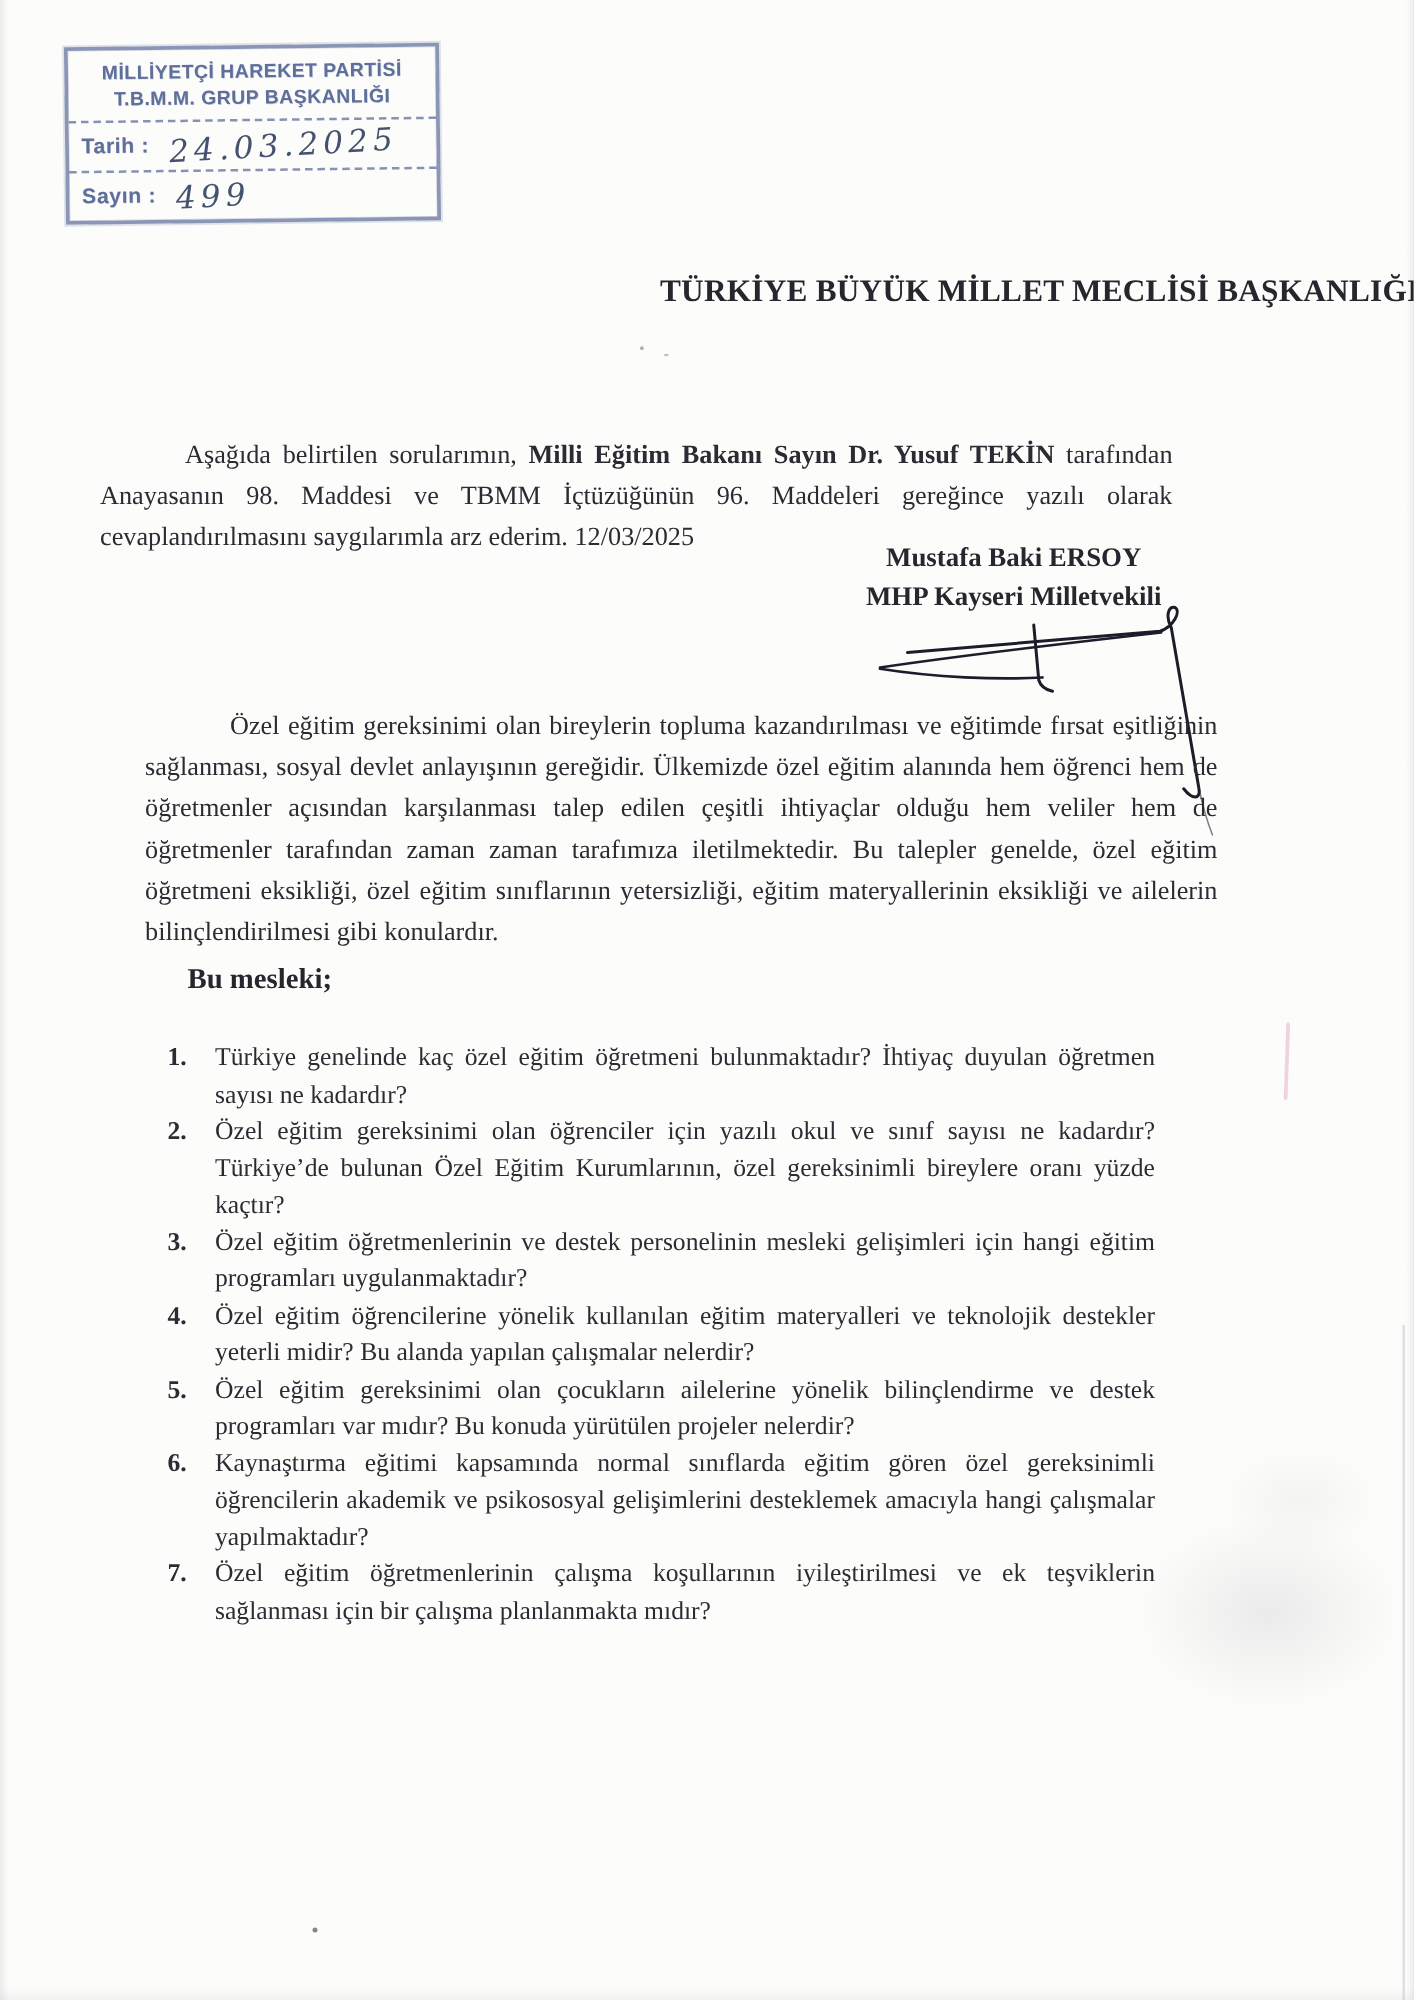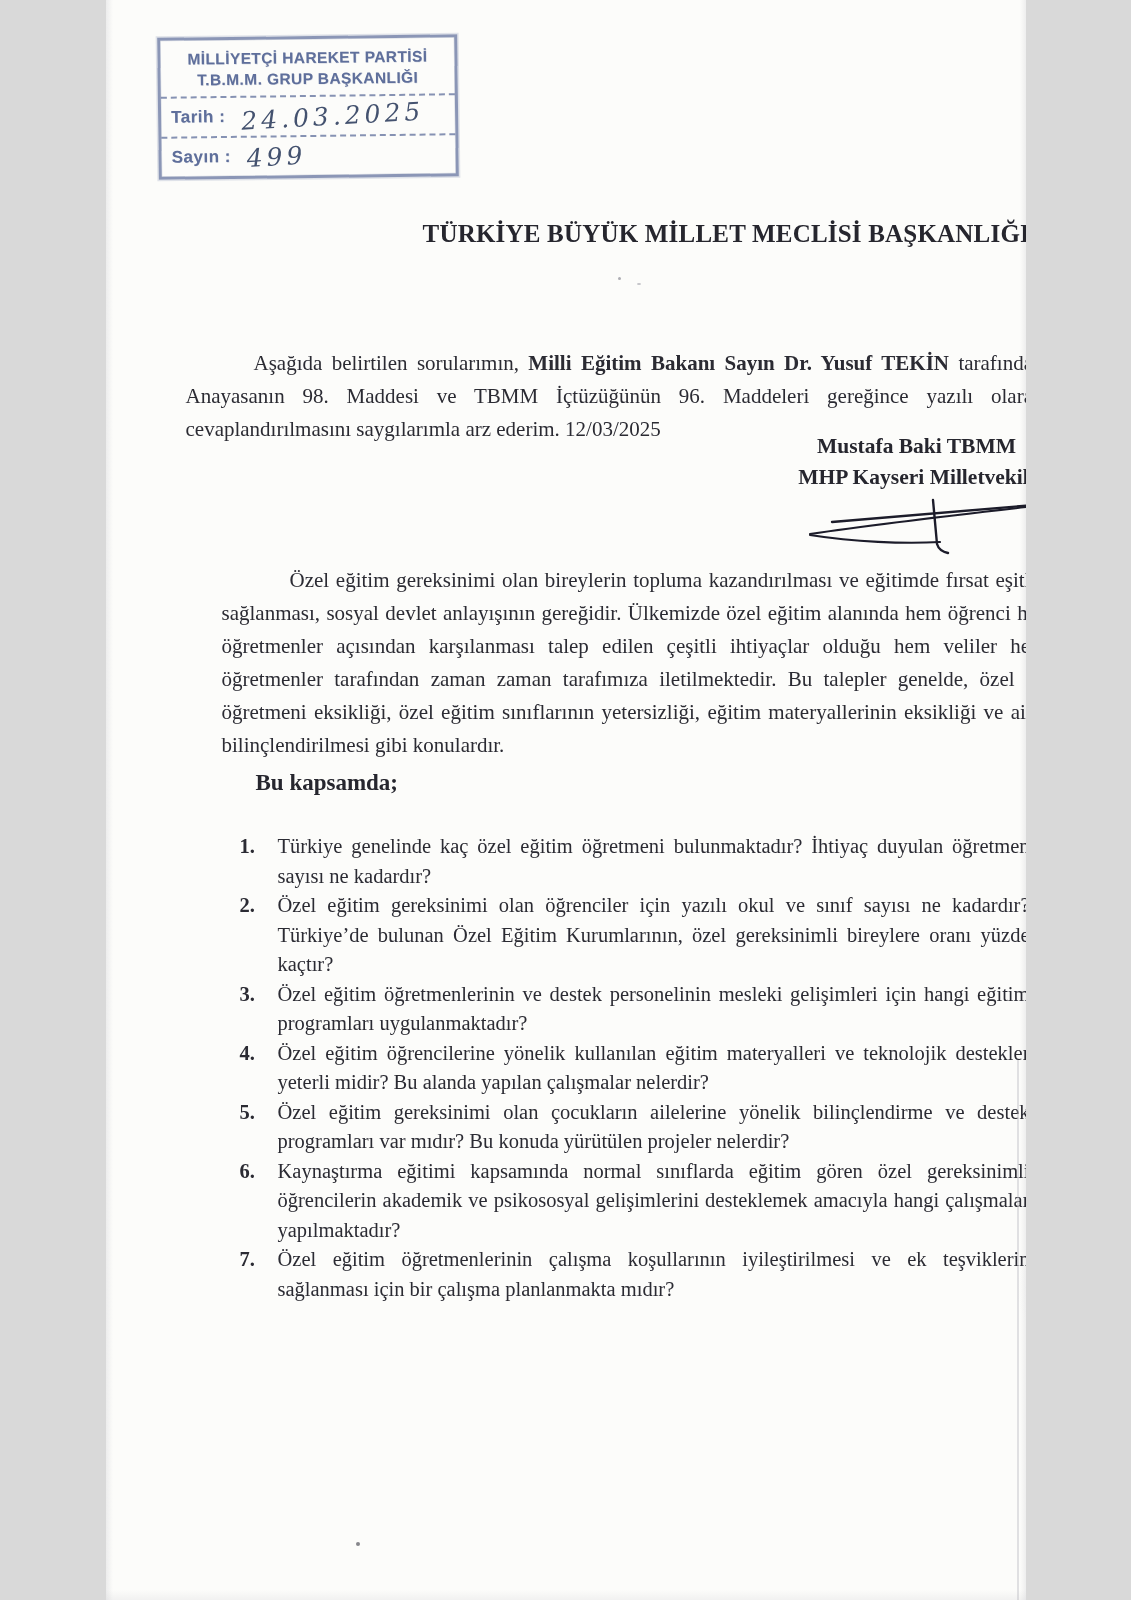--- a/index.html
+++ b/index.html
@@ -1,17 +1,17 @@
 <!DOCTYPE html>
 <html><head>
 <meta charset="utf-8">
 <style>
   html,body { margin:0; padding:0; background:#d9d9d9; }
   .page {
-    position:relative; width:920px; height:1600px; margin:0 auto;
+    position:relative; width:1131px; height:1600px; margin:0 auto;
     background:
       radial-gradient(ellipse 150px 110px at 1015px 1290px, rgba(165,165,175,0.20), rgba(165,165,175,0) 70%),
       radial-gradient(ellipse 90px 60px at 1040px 1200px, rgba(180,180,188,0.12), rgba(180,180,188,0) 70%),
       linear-gradient(90deg, rgba(200,200,206,0.30) 0px, rgba(200,200,206,0) 7px),
       linear-gradient(270deg, rgba(200,200,206,0.28) 0px, rgba(200,200,206,0) 6px),
       linear-gradient(0deg, rgba(210,210,214,0.25) 0px, rgba(210,210,214,0) 10px),
       #fcfcfa;
     overflow:hidden;
     font-family:"Liberation Serif", serif;
     color:#2b2b33;
@@ -112,37 +112,37 @@
       <span class="stamp-label">Sayın :</span>
       <span class="hand">499</span>
     </div>
   </div>
 
   <div class="title">TÜRKİYE BÜYÜK MİLLET MECLİSİ BAŞKANLIĞINA</div>
 
   <p class="intro"><span>Aşağıda belirtilen sorularımın, </span><b>Milli Eğitim Bakanı Sayın Dr. Yusuf TEKİN</b><span> tarafından Anayasanın 98. Maddesi ve TBMM İçtüzüğünün 96. Maddeleri gereğince yazılı olarak cevaplandırılmasını saygılarımla arz ederim. 12/03/2025</span></p>
 
   <div class="sig-block">
-    <div>Mustafa Baki TBMM</div>
+    <div>Mustafa Baki ERSOY</div>
     <div>MHP Kayseri Milletvekili</div>
   </div>
 
   <svg class="sig-scribble" viewBox="0 0 380 200" xmlns="http://www.w3.org/2000/svg">
     <g fill="none" stroke="#1c1c2a" stroke-linecap="round" stroke-linejoin="round">
       <path d="M 108 50 L 310 33 C 321 29 327 17 322 14 C 317 12 314 21 319 30 L 341 158 C 343 168 336 168 329 159" stroke-width="2.4"></path>
       <path d="M 86 62 C 140 54 240 42 311 34" stroke-width="2.0"></path>
       <path d="M 86 63 C 130 70 180 72 216 70" stroke-width="2.2"></path>
       <path d="M 209 28 L 213 72 Q 215 79 224 81" stroke-width="2.4"></path>
       <path d="M 341 158 C 344 172 348 186 352 196" stroke-width="1.2" opacity="0.55"></path>
     </g>
   </svg>
 
   <p class="body-par">Özel eğitim gereksinimi olan bireylerin topluma kazandırılması ve eğitimde fırsat eşitliğinin sağlanması, sosyal devlet anlayışının gereğidir. Ülkemizde özel eğitim alanında hem öğrenci hem de öğretmenler açısından karşılanması talep edilen çeşitli ihtiyaçlar olduğu hem veliler hem de öğretmenler tarafından zaman zaman tarafımıza iletilmektedir. Bu talepler genelde, özel eğitim öğretmeni eksikliği, özel eğitim sınıflarının yetersizliği, eğitim materyallerinin eksikliği ve ailelerin bilinçlendirilmesi gibi konulardır.</p>
 
-  <div class="section-heading">Bu kapsamda;</div>
+  <div class="section-heading">Bu mesleki;</div>
 
   <div class="qlist">
     <ol>
       <li>Türkiye genelinde kaç özel eğitim öğretmeni bulunmaktadır? İhtiyaç duyulan öğretmen sayısı ne kadardır?</li>
       <li>Özel eğitim gereksinimi olan öğrenciler için yazılı okul ve sınıf sayısı ne kadardır? Türkiye’de bulunan Özel Eğitim Kurumlarının, özel gereksinimli bireylere oranı yüzde kaçtır?</li>
       <li>Özel eğitim öğretmenlerinin ve destek personelinin mesleki gelişimleri için hangi eğitim programları uygulanmaktadır?</li>
       <li>Özel eğitim öğrencilerine yönelik kullanılan eğitim materyalleri ve teknolojik destekler yeterli midir? Bu alanda yapılan çalışmalar nelerdir?</li>
       <li>Özel eğitim gereksinimi olan çocukların ailelerine yönelik bilinçlendirme ve destek programları var mıdır? Bu konuda yürütülen projeler nelerdir?</li>
       <li>Kaynaştırma eğitimi kapsamında normal sınıflarda eğitim gören özel gereksinimli öğrencilerin akademik ve psikososyal gelişimlerini desteklemek amacıyla hangi çalışmalar yapılmaktadır?</li>
       <li>Özel eğitim öğretmenlerinin çalışma koşullarının iyileştirilmesi ve ek teşviklerin sağlanması için bir çalışma planlanmakta mıdır?</li>

